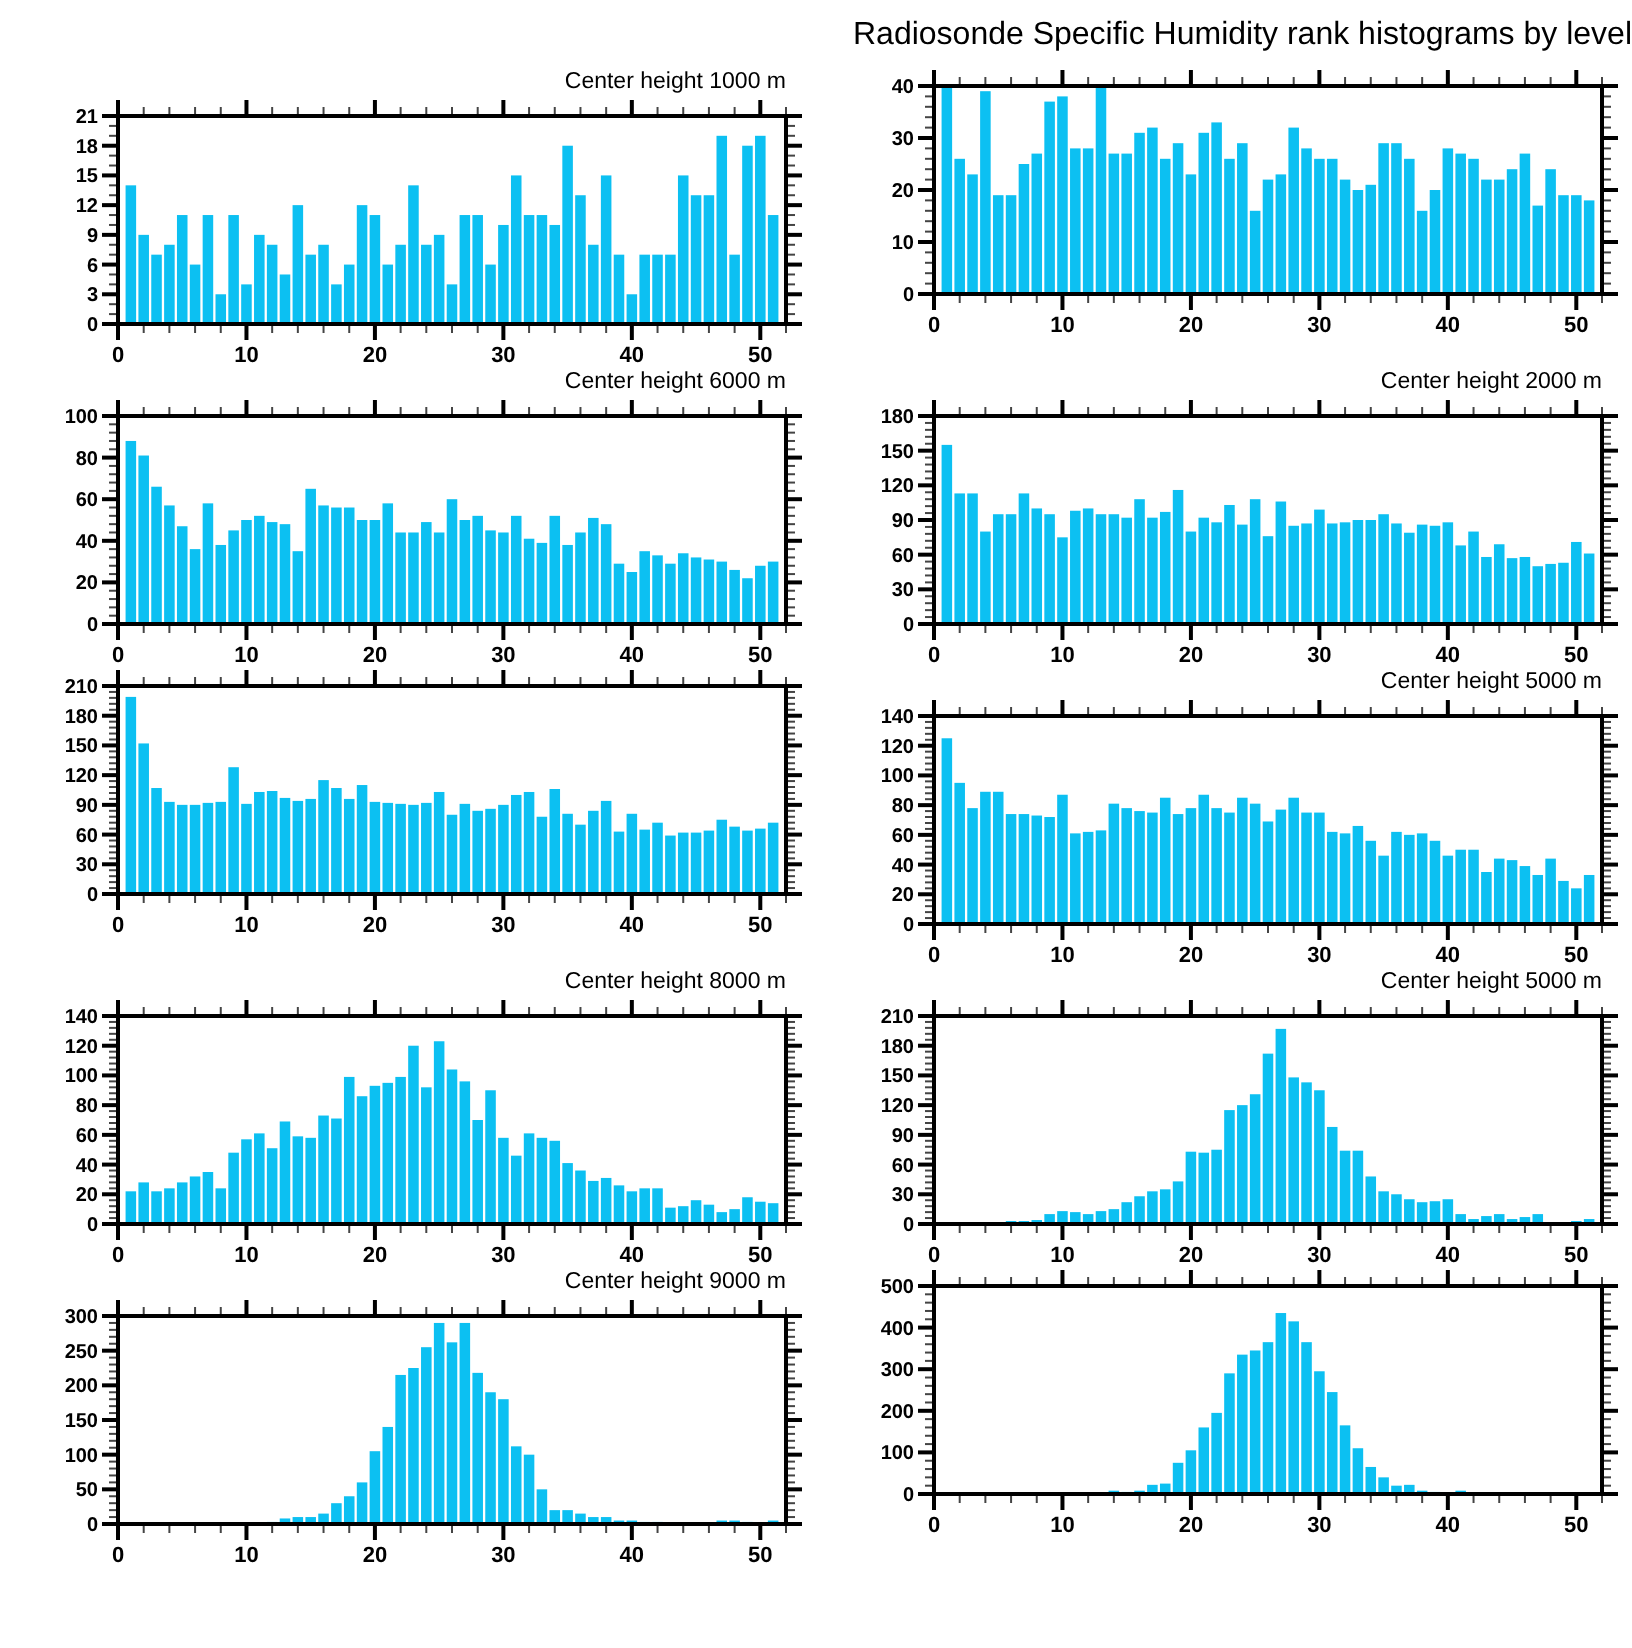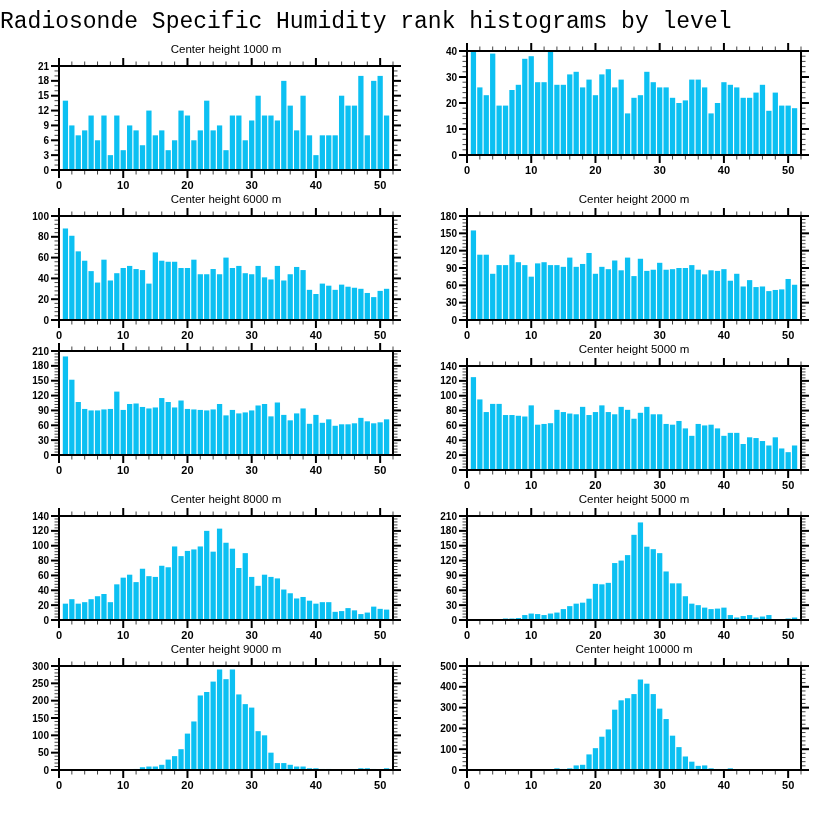--- a/index.html
+++ b/index.html
@@ -1,20 +1,20 @@
 <!DOCTYPE html>
 <html><head>
 <meta charset="utf-8">
 <style>
   html,body{margin:0;padding:0;background:#ffffff;}
   body{width:816px;height:824px;font-family:"Liberation Sans","DejaVu Sans",sans-serif;color:#000;}
-  .main-title{padding-top:9px;text-align:left;font-size:23px;font-weight:400;letter-spacing:0px;font-family:Liberation Mono, monospace;}
+  .main-title{padding-top:9px;text-align:right;font-size:16px;font-weight:400;letter-spacing:0px;}
   .grid{margin-top:8px;display:grid;grid-template-columns:408px 408px;grid-auto-rows:150px;}
   .panel{position:relative;width:408px;height:150px;}
-  .panel-title{margin-left:59px;width:334px;height:15px;text-align:center;font-size:11.5px;font-weight:400;}
+  .panel-title{margin-left:59px;width:334px;height:15px;text-align:right;font-size:11.5px;font-weight:400;}
   .panel svg{display:block;}
   text{font-family:"Liberation Sans","DejaVu Sans",sans-serif;}
   .ytick-label{font-size:10px;font-weight:700;}
   .xtick-label{font-size:11px;font-weight:700;}
 </style>
 </head>
 <body>
 
 <div class="main-title">Radiosonde Specific Humidity rank histograms by level</div>
 
@@ -1680,21 +1680,20 @@
         <line x1="394" y1="14.93" x2="397.5" y2="14.93" stroke="#444444" stroke-width="1"></line>
         <line x1="58" y1="11.47" x2="54.5" y2="11.47" stroke="#444444" stroke-width="1"></line>
         <line x1="394" y1="11.47" x2="397.5" y2="11.47" stroke="#444444" stroke-width="1"></line>
         <line x1="58" y1="8.00" x2="51" y2="8.00" stroke="#000000" stroke-width="2"></line>
         <line x1="394" y1="8.00" x2="401" y2="8.00" stroke="#000000" stroke-width="2"></line>
         <text x="49" y="11.50" text-anchor="end" class="ytick-label" fill="#000000">300</text>
       </svg>
   </div>
 
   <div class="panel">
-    <div class="panel-title">Center height 10000 m</div>
     <svg width="408" height="134" viewBox="0 0 408 134">
         <rect x="146.29" y="110.34" width="5.27" height="1.66" fill="#0cc0f2"></rect>
         <rect x="152.71" y="110.96" width="5.27" height="1.04" fill="#0cc0f2"></rect>
         <rect x="159.13" y="110.34" width="5.27" height="1.66" fill="#0cc0f2"></rect>
         <rect x="165.56" y="107.42" width="5.27" height="4.58" fill="#0cc0f2"></rect>
         <rect x="171.98" y="106.80" width="5.27" height="5.20" fill="#0cc0f2"></rect>
         <rect x="178.40" y="96.40" width="5.27" height="15.60" fill="#0cc0f2"></rect>
         <rect x="184.82" y="90.16" width="5.27" height="21.84" fill="#0cc0f2"></rect>
         <rect x="191.25" y="78.72" width="5.27" height="33.28" fill="#0cc0f2"></rect>
         <rect x="197.67" y="71.44" width="5.27" height="40.56" fill="#0cc0f2"></rect>

